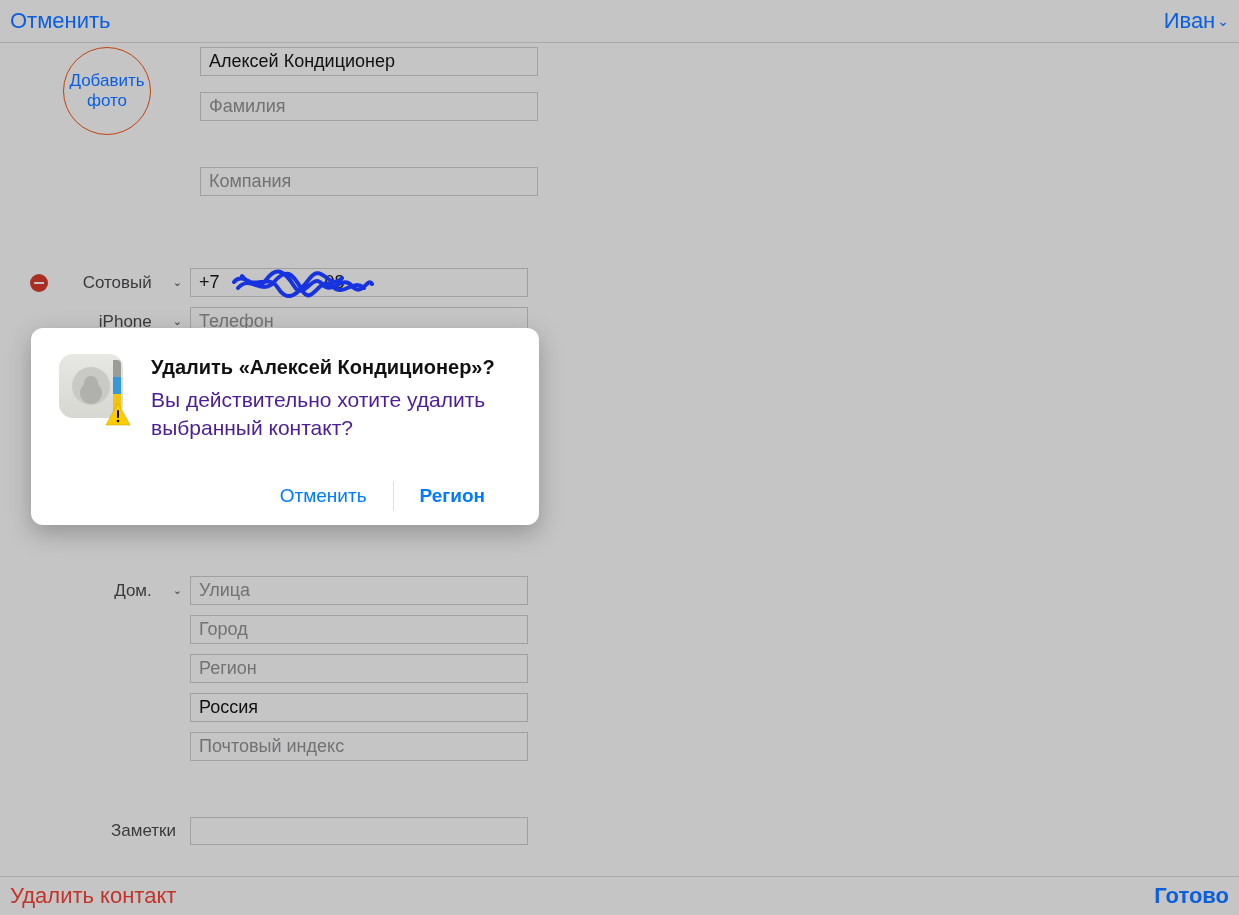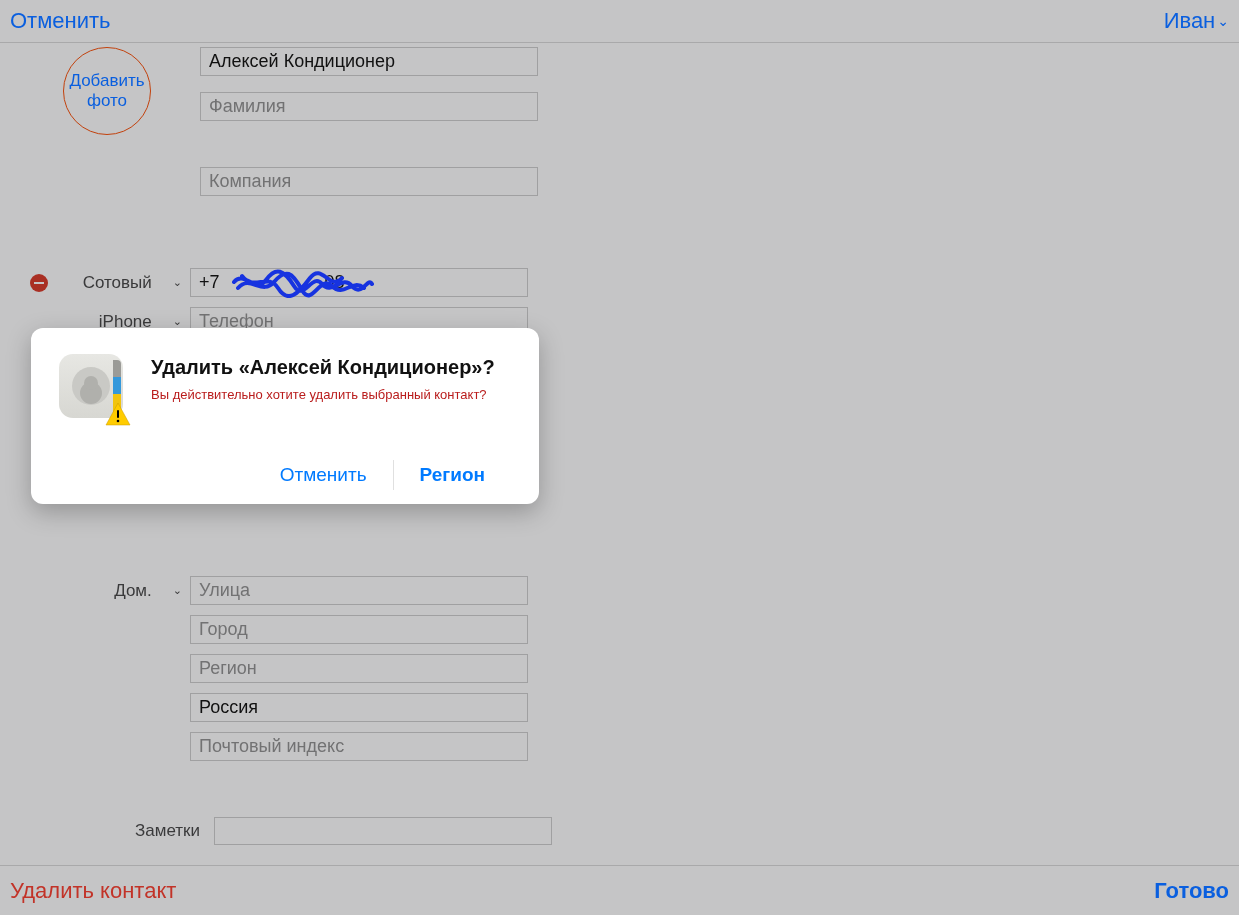--- a/index.html
+++ b/index.html
@@ -129,21 +129,21 @@
     height: 28px;
     border: 1px solid #a0a0a1;
     background: #c5c5c6;
   }
   
   .footer {
     position: absolute;
     left: 0;
     right: 0;
     bottom: 0;
-    height: 50px;
+    height: 39px;
     border-top: 1px solid #a9a9aa;
     display: flex;
     justify-content: space-between;
     align-items: center;
     padding: 0 10px;
     background: #c5c5c6;
   }
   .footer .delete-contact {
     color: #c23328;
     font-size: 22px;
@@ -201,21 +201,21 @@
   }
   .warn-badge {
     position: absolute;
     right: -4px;
     bottom: -4px;
     width: 26px;
     height: 24px;
   }
   .dialog-text { flex: 1; }
   .dialog-title { font-size: 20px; font-weight: 600; color:#111; line-height:1.3; margin-bottom:6px;}
-  .dialog-msg { font-size: 13px; color:#b91c1c; line-height:1.35;}
+  .dialog-msg { font-size: 21px; color:#4c1d95; line-height:1.35;}
   .dialog-buttons {
     display: flex;
     justify-content: flex-end;
     gap: 0;
     margin-top: 34px;
   }
   .dialog-buttons .btn {
     padding: 8px 26px;
     font-size: 19px;
     color: #007aff;
@@ -301,21 +301,21 @@
     <input class="text-input" value="Россия" style="">
   </div>
   <div class="row">
     <div class="row-label"></div>
     <input class="text-input" placeholder="Почтовый индекс" style="">
   </div>
 
   <div style="height:46px"></div>
 
   <div class="row">
-    <div class="row-label" style="padding-right:14px;margin-left:24px;">
+    <div class="row-label" style="padding-right:14px;">
       <span>Заметки</span>
     </div>
     <div class="notes-input"></div>
   </div>
 </div>
 
 <div class="footer">
   <div class="delete-contact">Удалить контакт</div>
   <div class="done">Готово</div>
 </div>

